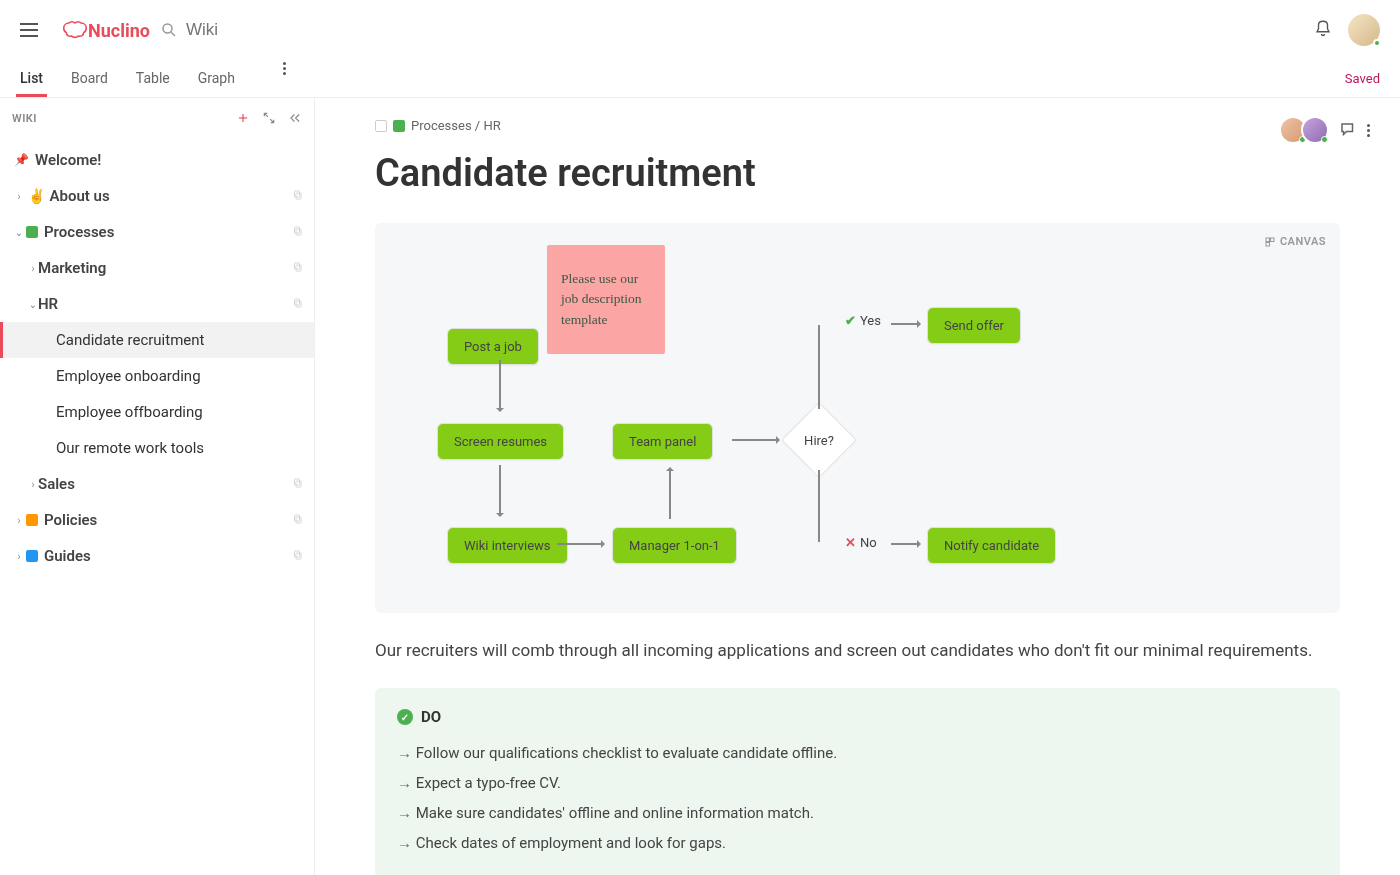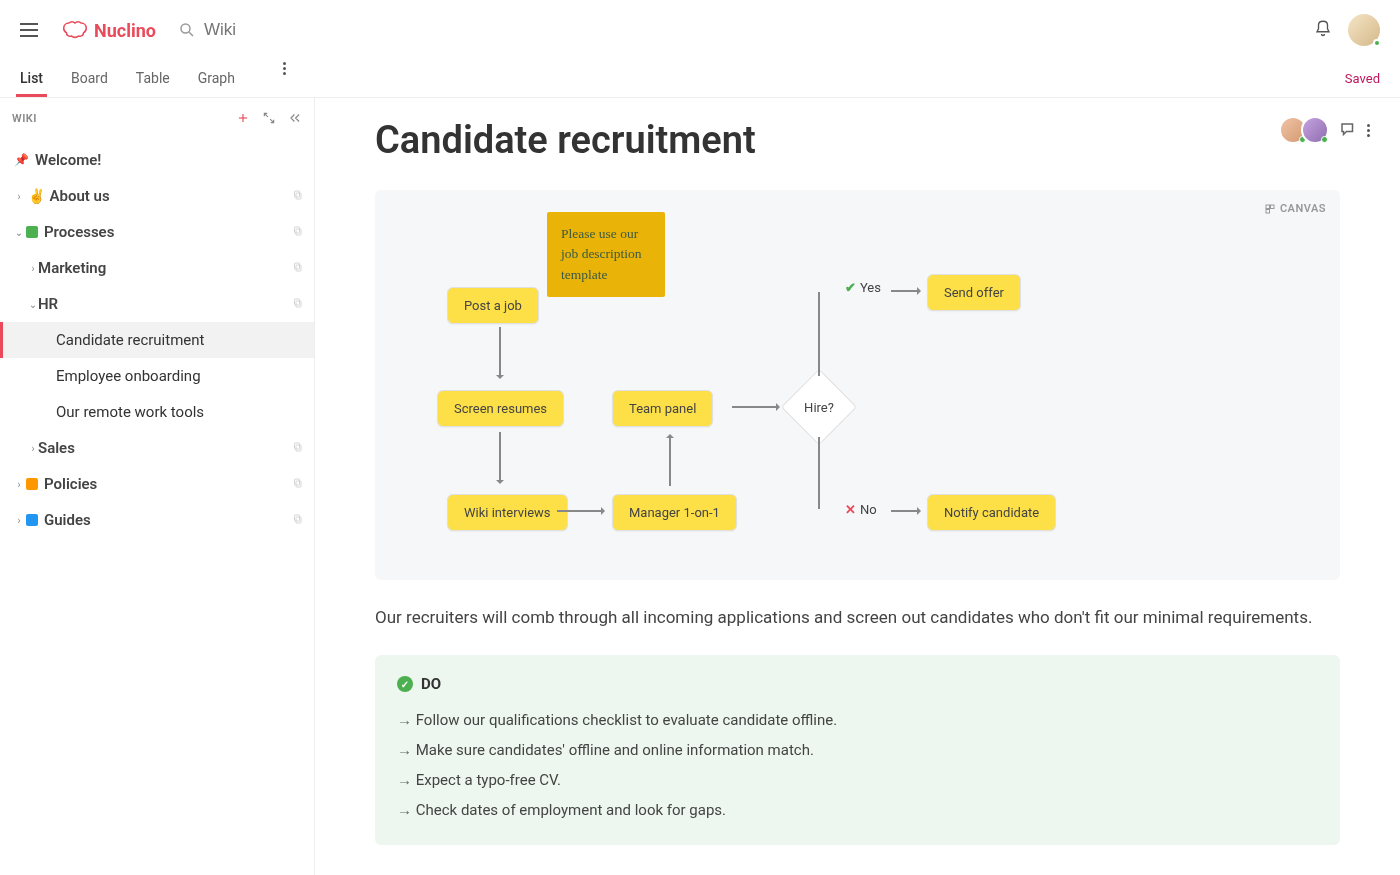--- a/index.html
+++ b/index.html
@@ -2,21 +2,21 @@
 <html><head>
 <meta charset="utf-8">
 <style>
 * { margin: 0; padding: 0; box-sizing: border-box; }
 body { font-family: -apple-system, BlinkMacSystemFont, "Segoe UI", Roboto, sans-serif; color: #333; background: #fff; width: 1400px; height: 875px; overflow: hidden; }
 
 
 .header { display: flex; align-items: center; padding: 10px 20px; height: 60px; }
 .menu-btn { width: 24px; height: 24px; display: flex; flex-direction: column; justify-content: center; gap: 4px; cursor: pointer; margin-right: 18px; }
 .menu-btn span { display: block; height: 2px; background: #555; width: 18px; }
-.logo { display: flex; align-items: center; gap: 6px; color: #e94b5b; font-weight: 700; font-size: 18px; margin-right: 22px; }
+.logo { display: flex; align-items: center; color: #e94b5b; font-weight: 700; font-size: 18px; margin-right: 10px; }
 .logo svg { width: 26px; height: 20px; }
 .search-wrap { display: flex; align-items: center; gap: 8px; flex: 1; color: #999; }
 .search-wrap svg { width: 18px; height: 18px; }
 .search-input { border: none; outline: none; font-size: 17px; color: #888; background: transparent; width: 200px; }
 .header-right { display: flex; align-items: center; gap: 16px; }
 .bell-icon svg { width: 18px; height: 18px; color: #555; }
 .avatar { width: 32px; height: 32px; border-radius: 50%; background: linear-gradient(135deg, #f5e5c5, #d4b88a); position: relative; }
 .avatar-dot { position: absolute; right: -1px; bottom: -1px; width: 8px; height: 8px; background: #4caf50; border-radius: 50%; border: 2px solid #fff; }
 
 
@@ -67,22 +67,22 @@
 .doc-actions svg { width: 18px; height: 18px; color: #666; cursor: pointer; }
 
 .breadcrumb { display: flex; align-items: center; gap: 6px; font-size: 13px; color: #666; margin-bottom: 18px; }
 .bc-box { width: 12px; height: 12px; border: 1.5px solid #ccc; border-radius: 2px; }
 .page-title { font-size: 38px; font-weight: 600; color: #333; margin-bottom: 28px; }
 
 
 .canvas-block { background: #f6f7f8; border-radius: 6px; padding: 22px; position: relative; height: 390px; margin-bottom: 24px; }
 .canvas-tag { position: absolute; right: 14px; top: 12px; font-size: 11px; font-weight: 600; color: #999; display: flex; align-items: center; gap: 4px; letter-spacing: 0.5px; }
 .flow { position: relative; width: 100%; height: 100%; }
-.fbox { position: absolute; background: #fde047; border: 1px solid #e0e0e0; border-radius: 6px; padding: 10px 16px; font-size: 13px; color: #444; white-space: nowrap; box-shadow: 0 1px 2px rgba(0,0,0,0.04); }
-.fnote { position: absolute; background: #eab308; border-radius: 2px; padding: 12px 14px; font-size: 13.5px; color: #3a5a44; width: 118px; line-height: 1.5; font-family: "Segoe Script", cursive; }
+.fbox { position: absolute; background: #84cc16; border: 1px solid #e0e0e0; border-radius: 6px; padding: 10px 16px; font-size: 13px; color: #444; white-space: nowrap; box-shadow: 0 1px 2px rgba(0,0,0,0.04); }
+.fnote { position: absolute; background: #fca5a5; border-radius: 2px; padding: 24px 14px; font-size: 13.5px; color: #3a5a44; width: 118px; line-height: 1.5; font-family: "Segoe Script", cursive; }
 .fdiamond { position: absolute; width: 54px; height: 54px; }
 .fdiamond-inner { width: 100%; height: 100%; background: #fff; border: 1px solid #e0e0e0; transform: rotate(45deg); border-radius: 4px; }
 .fdiamond-label { position: absolute; top: 50%; left: 50%; transform: translate(-50%,-50%); font-size: 13px; color: #444; }
 .flabel { position: absolute; font-size: 13px; color: #444; display: flex; align-items: center; gap: 4px; }
 .flabel .chk { color: #4caf50; font-weight: bold; }
 .flabel .x { color: #e94b5b; font-weight: bold; }
 .farrow { position: absolute; background: #888; }
 .farrow.h { height: 1.5px; }
 .farrow.v { width: 1.5px; }
 .farrow::after { content: ''; position: absolute; border: 4px solid transparent; }
@@ -213,20 +213,23 @@
             </svg></span>
         </div>
 
       <div class="tree-item d3 active">
           <span class="tree-label">Candidate recruitment</span>
         </div>
       <div class="tree-item d3">
           <span class="tree-label">Employee onboarding</span>
         </div>
       <div class="tree-item d3">
+          <span class="tree-label">Employee offboarding</span>
+        </div>
+      <div class="tree-item d3">
           <span class="tree-label">Our remote work tools</span>
         </div>
 
       <div class="tree-item d2">
           <span class="tree-chevron">›</span>
           <span class="tree-label bold">Sales</span>
           <span class="tree-copy-icon"><svg viewBox="0 0 24 24" fill="none" stroke="currentColor" stroke-width="2">
               <rect x="8" y="8" width="10" height="12" rx="1"></rect>
               <rect x="5" y="4" width="10" height="12" rx="1"></rect>
             </svg></span>
@@ -267,35 +270,40 @@
       <svg viewBox="0 0 24 24" fill="none" stroke="currentColor" stroke-width="2">
           <path d="M4 4 L18 4 L18 14 L10 14 L6 18 L6 14 L4 14 Z"></path>
         </svg>
       <div class="vdots">
           <span></span>
           <span></span>
           <span></span>
         </div>
     </div>
 
+    <div class="breadcrumb">
+      <span class="bc-box"></span>
+      <span class="color-sq sq-green" style="margin:0"></span>
+      <span>Processes / HR</span>
+    </div>
 
     <h1 class="page-title">Candidate recruitment</h1>
 
     <div class="canvas-block">
       <div class="canvas-tag">
         <svg viewBox="0 0 24 24" width="12" height="12" fill="none" stroke="#999" stroke-width="2">
             <rect x="4" y="4" width="7" height="7"></rect>
             <rect x="13" y="4" width="7" height="7"></rect>
             <rect x="4" y="13" width="7" height="7"></rect>
           </svg>
         <span>CANVAS</span>
       </div>
       <div class="flow">
         <div class="fnote" style="left:150px; top:0;">Please use our job description template</div>
-        <div class="fbox" style="left:50px; top:75px;padding-left:16px;">Post a job</div>
+        <div class="fbox" style="left:50px; top:83px;padding-left:16px;">Post a job</div>
         <div class="fbox" style="left:40px; top:178px;">Screen resumes</div>
         <div class="fbox" style="left:50px; top:282px;">Wiki interviews</div>
         <div class="fbox" style="left:215px; top:282px;">Manager 1-on-1</div>
         <div class="fbox" style="left:215px; top:178px;">Team panel</div>
         <div class="fdiamond" style="left:395px; top:168px;">
             <div class="fdiamond-inner"></div>
             <div class="fdiamond-label">Hire?</div>
           </div>
         <div class="flabel" style="left:448px; top:68px;">
             <span class="chk">✔</span>
@@ -321,18 +329,18 @@
     </div>
 
     <p class="body-text">Our recruiters will comb through all incoming applications and screen out candidates who don't fit our minimal requirements.</p>
 
     <div class="do-block">
       <div class="do-head">
         <span class="check-circle">✓</span>
         <span>DO</span>
       </div>
       <div class="do-item">Follow our qualifications checklist to evaluate candidate offline.</div>
+      <div class="do-item">Expect a typo-free CV.</div>
       <div class="do-item">Make sure candidates' offline and online information match.</div>
-      <div class="do-item">Expect a typo-free CV.</div>
       <div class="do-item">Check dates of employment and look for gaps.</div>
     </div>
   </div>
 </div>
 
 </body></html>

